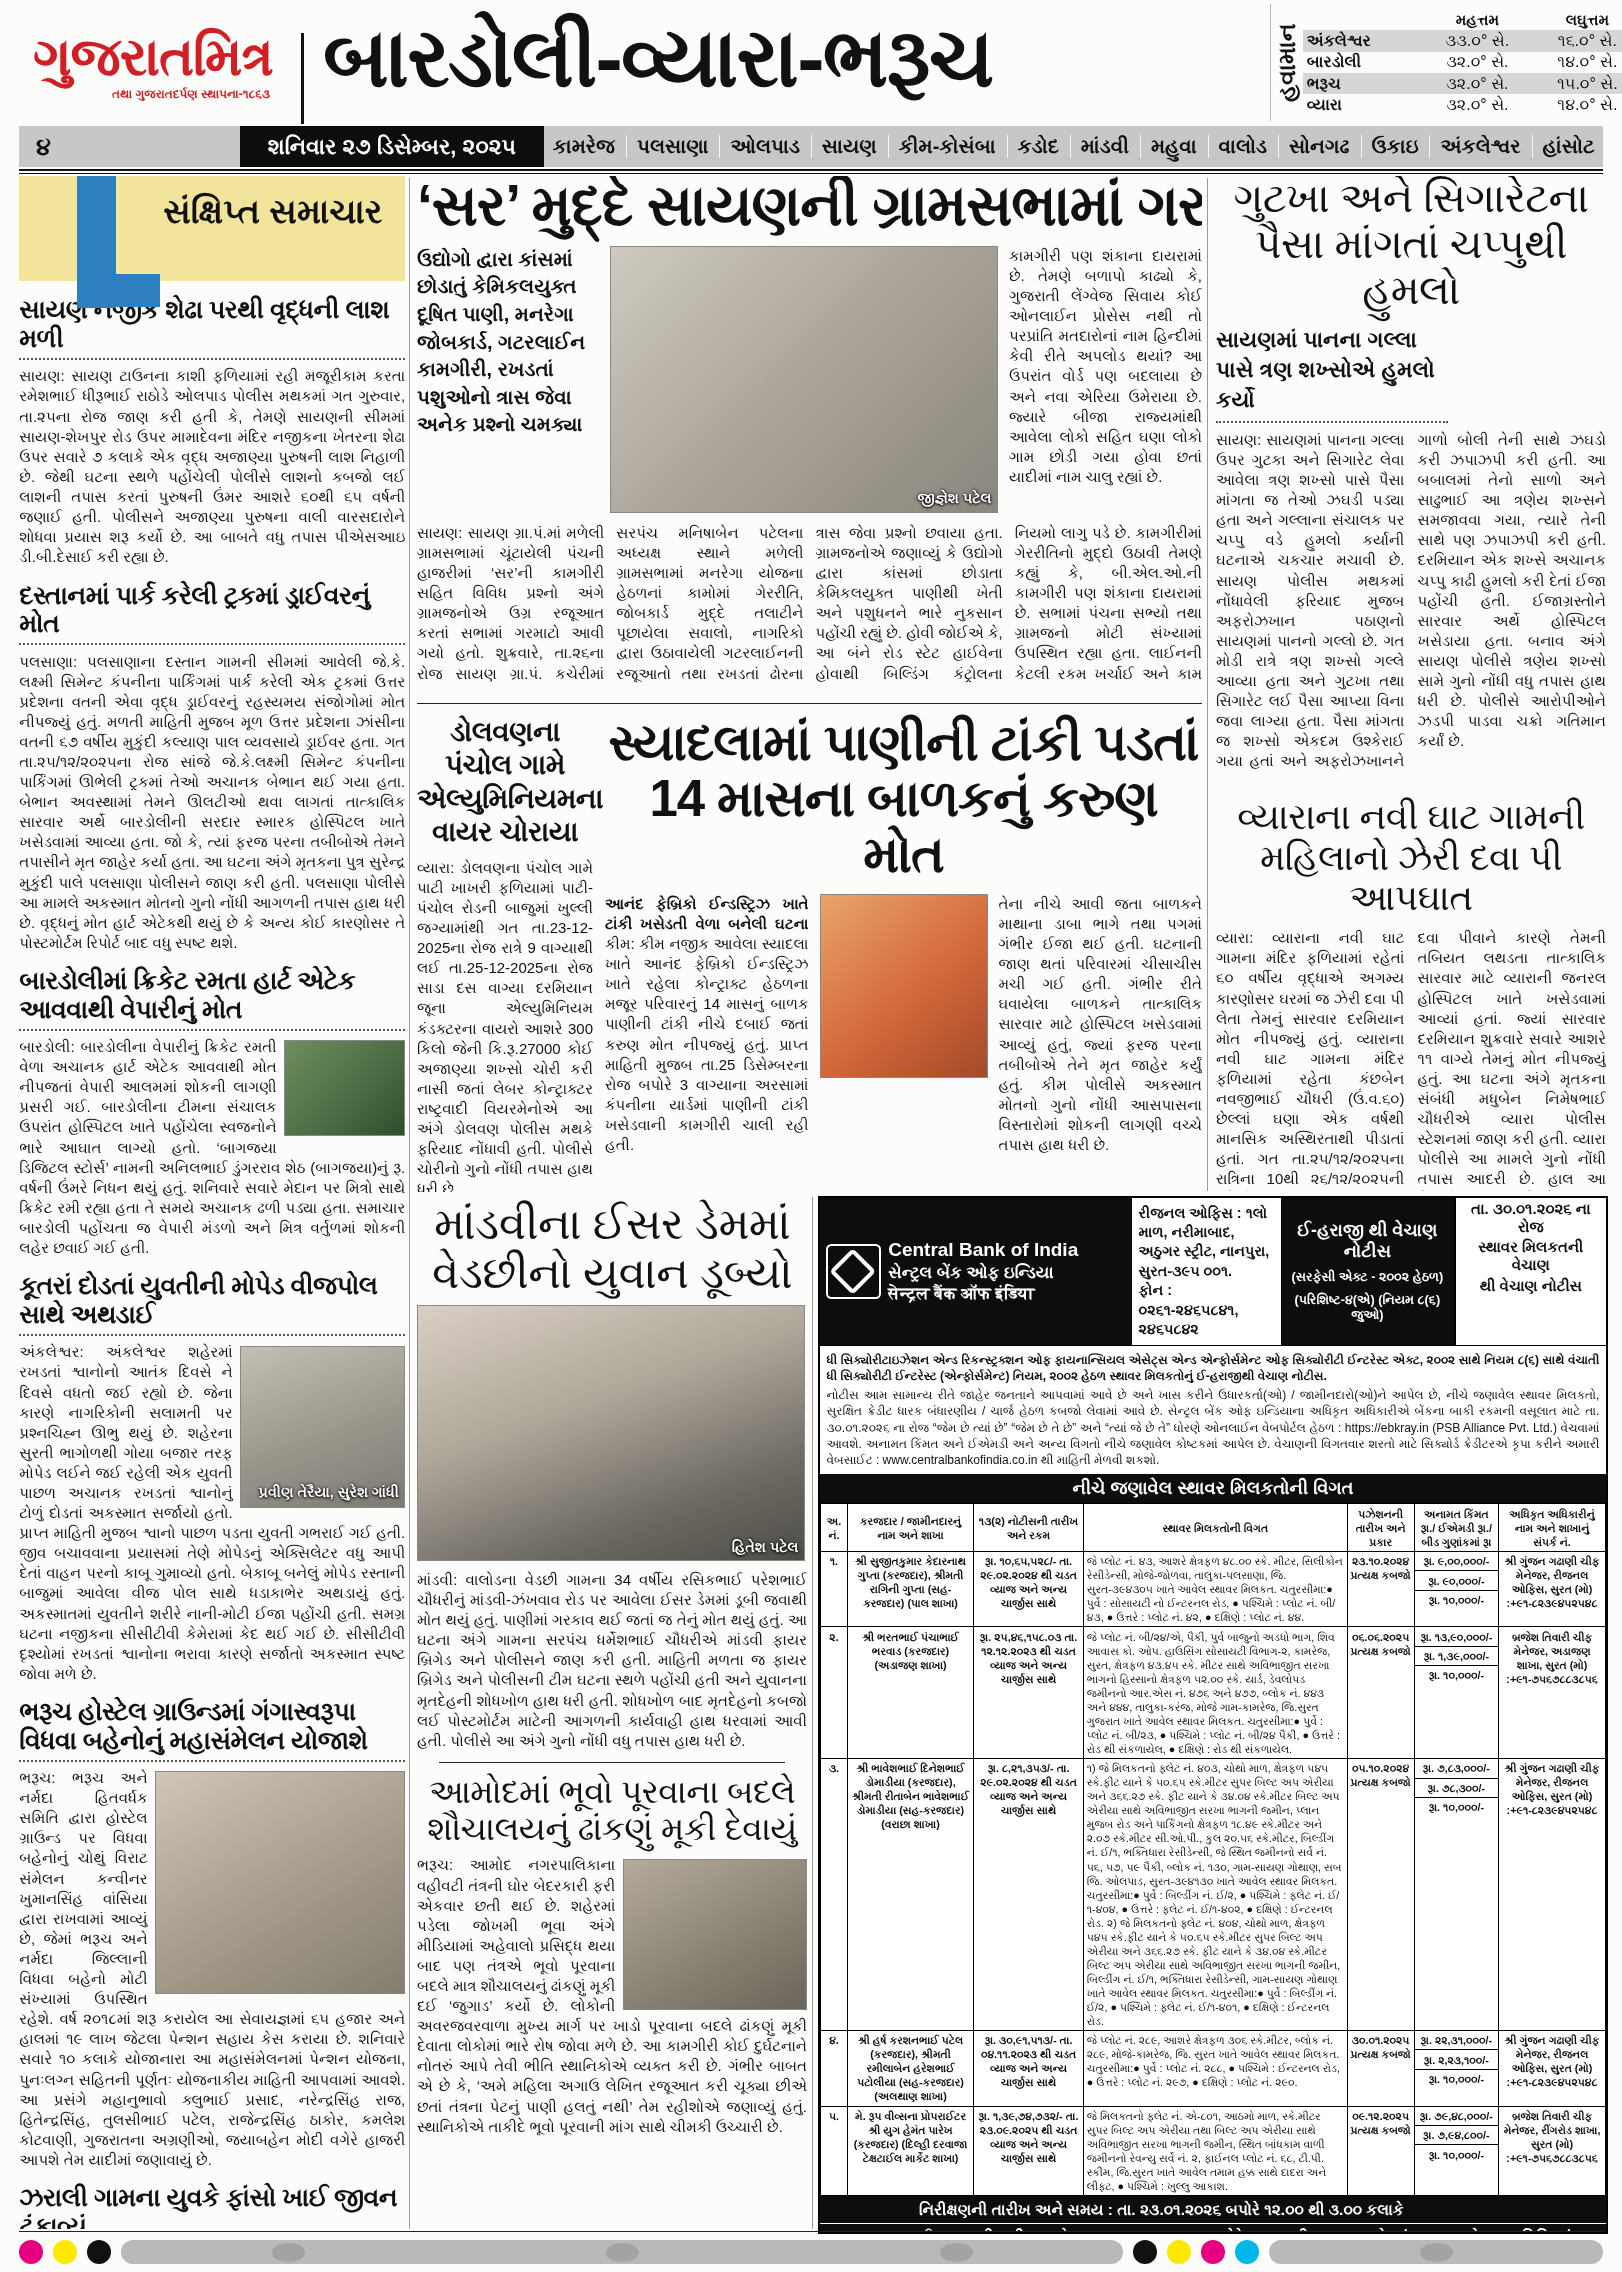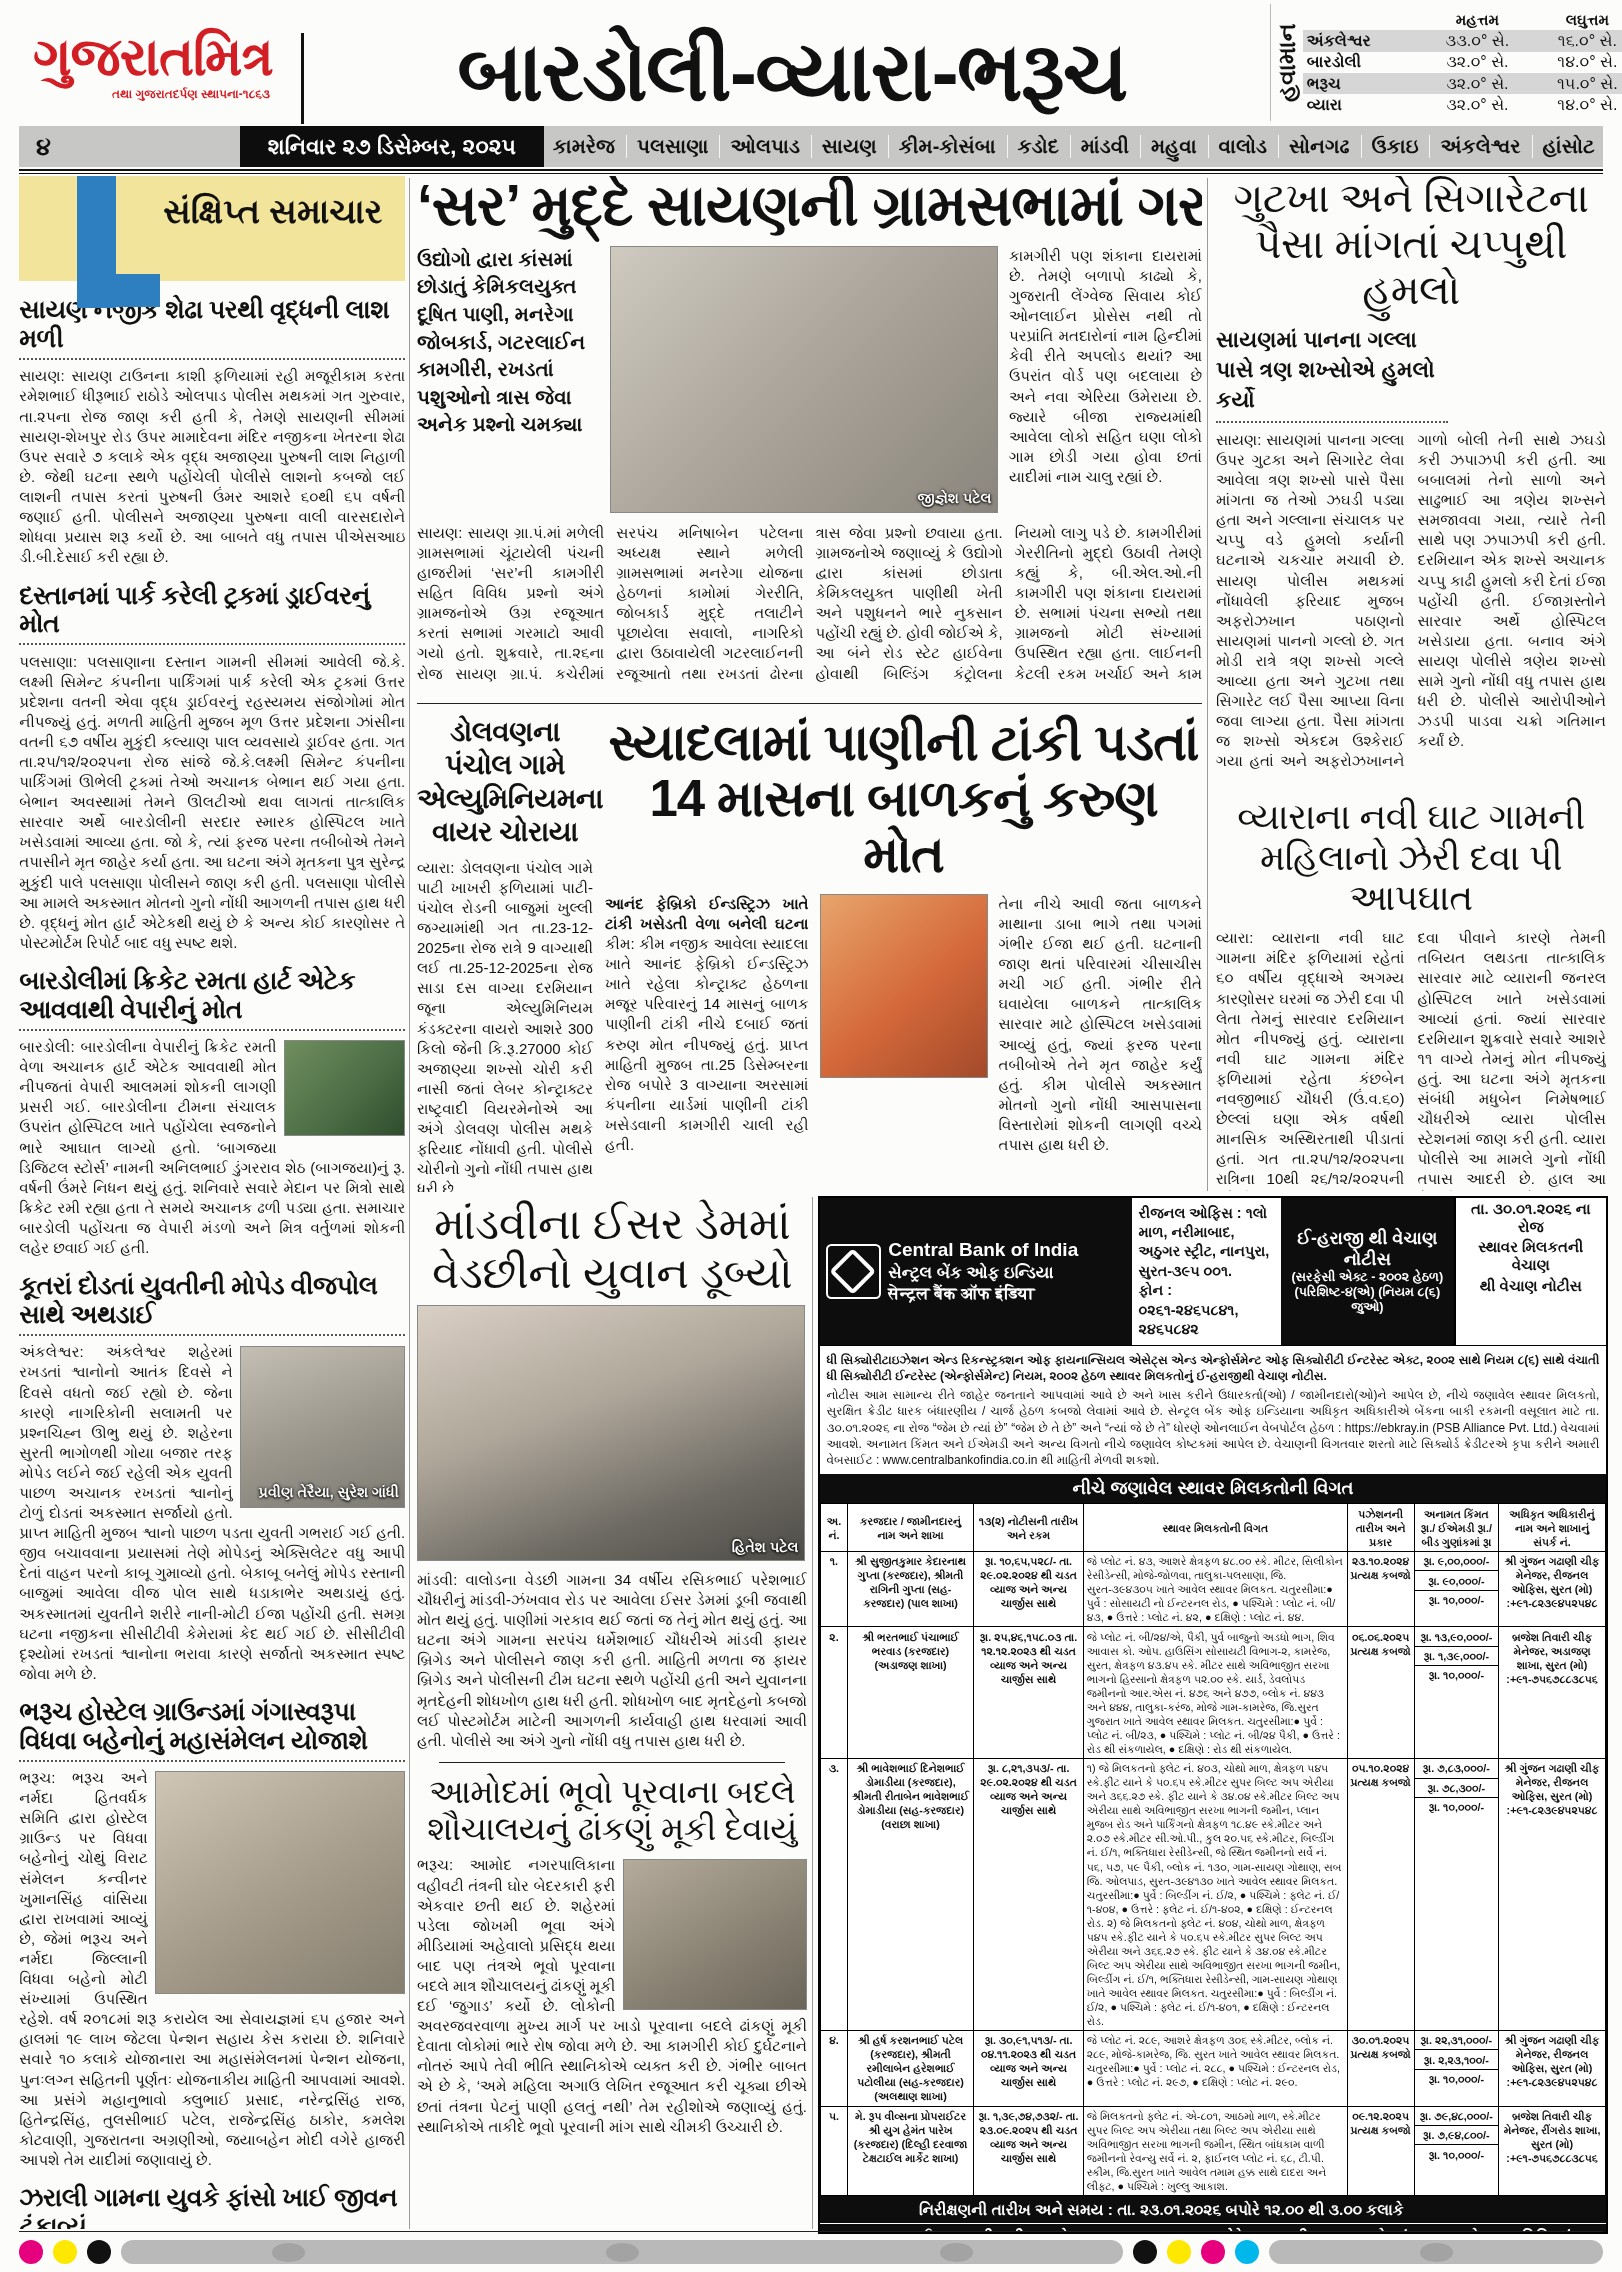--- a/index.html
+++ b/index.html
@@ -58,21 +58,21 @@
   .ad{border:2.2px solid #000;background:#fff;display:flex;flex-direction:column;}
   .ad-head{display:flex;border-bottom:1.7px solid #000;}
   .ad-logo{background:#0d0d0d;color:#fff;width:301px;display:flex;align-items:center;gap:7.7px;padding:5.5px;}
   .ad-emblem{width:51px;height:51px;border:2.8px solid #fff;border-radius:5.5px;display:flex;align-items:center;justify-content:center;flex:none;}
   .ad-emblem div{width:25.4px;height:25.4px;border:4.4px solid #fff;border-radius:4.4px;transform:rotate(45deg);}
   .ad-logo-lines{display:flex;flex-direction:column;gap:1.1px;}
   .ad-logo-lines .en{font-size:19px;font-weight:800;}
   .ad-logo-lines .gu{font-size:16.6px;font-weight:800;}
   .ad-office{flex:1;padding:5.5px 6.6px;font-size:14.4px;font-weight:700;line-height:1.35;display:flex;flex-direction:column;justify-content:center;}
   .ad-noticebox{background:#0d0d0d;color:#fff;width:166px;display:flex;flex-direction:column;align-items:center;justify-content:center;
-                text-align:center;font-weight:800;padding:3.3px;gap:0;}
+                text-align:center;font-weight:800;padding:3.3px;gap:8px;}
   .ad-noticebox .l1{font-size:17.7px;}
   .ad-noticebox .l2{font-size:12.7px;}
   .ad-datebox{width:146px;border-left:2.2px solid #000;display:flex;flex-direction:column;align-items:center;
               text-align:center;font-weight:800;font-size:15px;gap:2.2px;padding:2.2px;}
   .ad-intro{font-size:12px;line-height:1.35;padding:5.5px 6.6px;text-align:justify;}
   .ad-bar{background:#0d0d0d;color:#fff;text-align:center;font-weight:800;font-size:18px;padding:4.4px 2.2px;}
   .ad-bar-sm{font-size:15.5px;text-align:left;padding-left:99px;}
   table.adt{border-collapse:collapse;width:100%;table-layout:fixed;}
   table.adt th,table.adt td{border:1.4px solid #000;font-size:10.8px;line-height:1.3;padding:2.2px 2.8px;vertical-align:top;overflow:hidden;}
   table.adt th{font-weight:800;text-align:center;vertical-align:middle;}
@@ -88,21 +88,21 @@
 </head>
 <body>
 
 <div class="page">
 
   <div class="abs" style="left:33px;top:30px;width:237px;">
     <div class="logo-title">ગુજરાતમિત્ર</div>
     <div class="logo-tag">તથા ગુજરાતદર્પણ સ્થાપના-૧૮૬૩</div>
   </div>
   <div class="abs vrule" style="left:301px;top:33px;width:2.8px;height:91px;"></div>
-  <div class="abs edition" style="left:323px;top:31px;width:938px;text-align:center;">બારડોલી-વ્યારા-ભરૂચ</div>
+  <div class="abs edition" style="left:323px;top:17px;width:938px;">બારડોલી-વ્યારા-ભરૂચ</div>
 
   <div class="abs wx" style="left:1270px;top:4.4px;width:348px;height:117px;">
     <div class="wx-label">હવામાન</div>
     <div class="wx-grid">
       <div></div>
         <div class="hd">મહત્તમ</div>
         <div class="hd">લઘુત્તમ</div>
       <div class="city wx-row-alt">અંકલેશ્વર</div>
         <div class="val wx-row-alt">૩૩.૦° સે.</div>
         <div class="val wx-row-alt">૧૬.૦° સે.</div>

